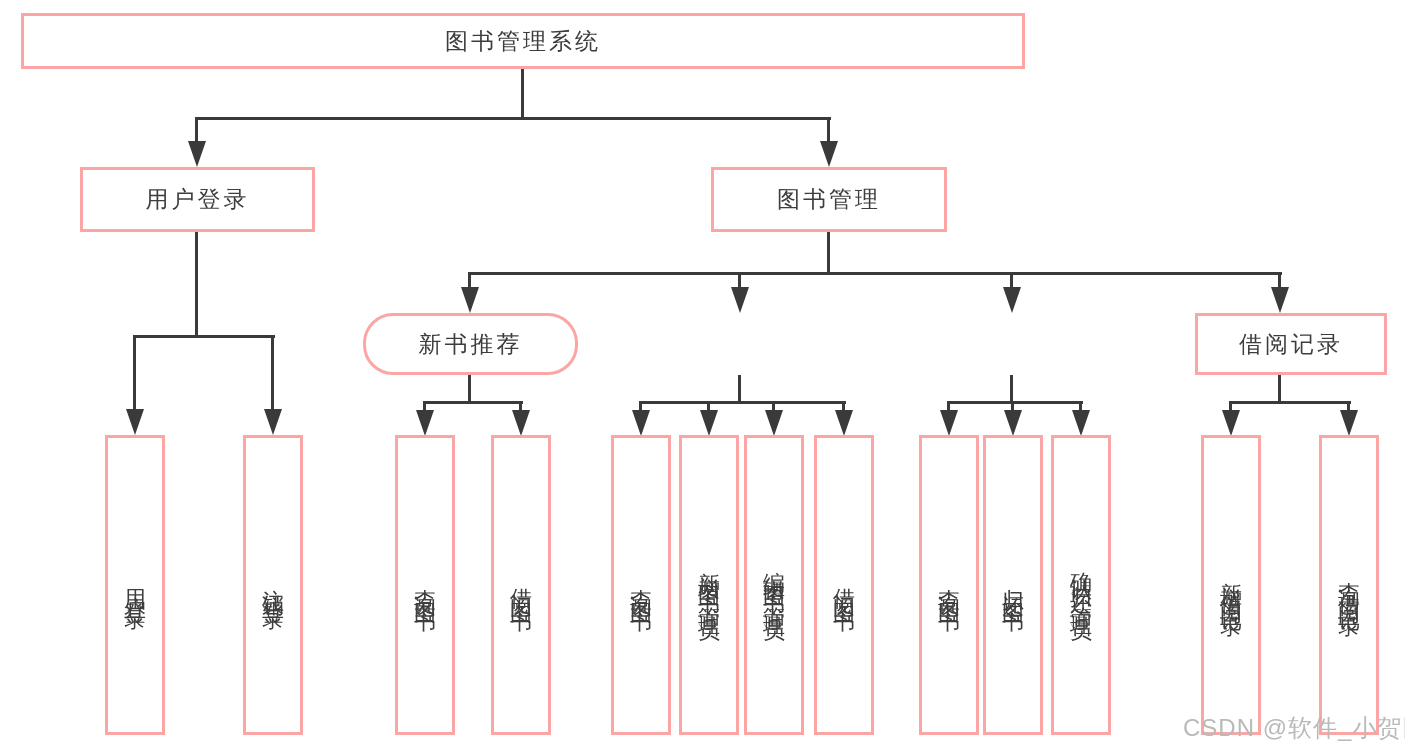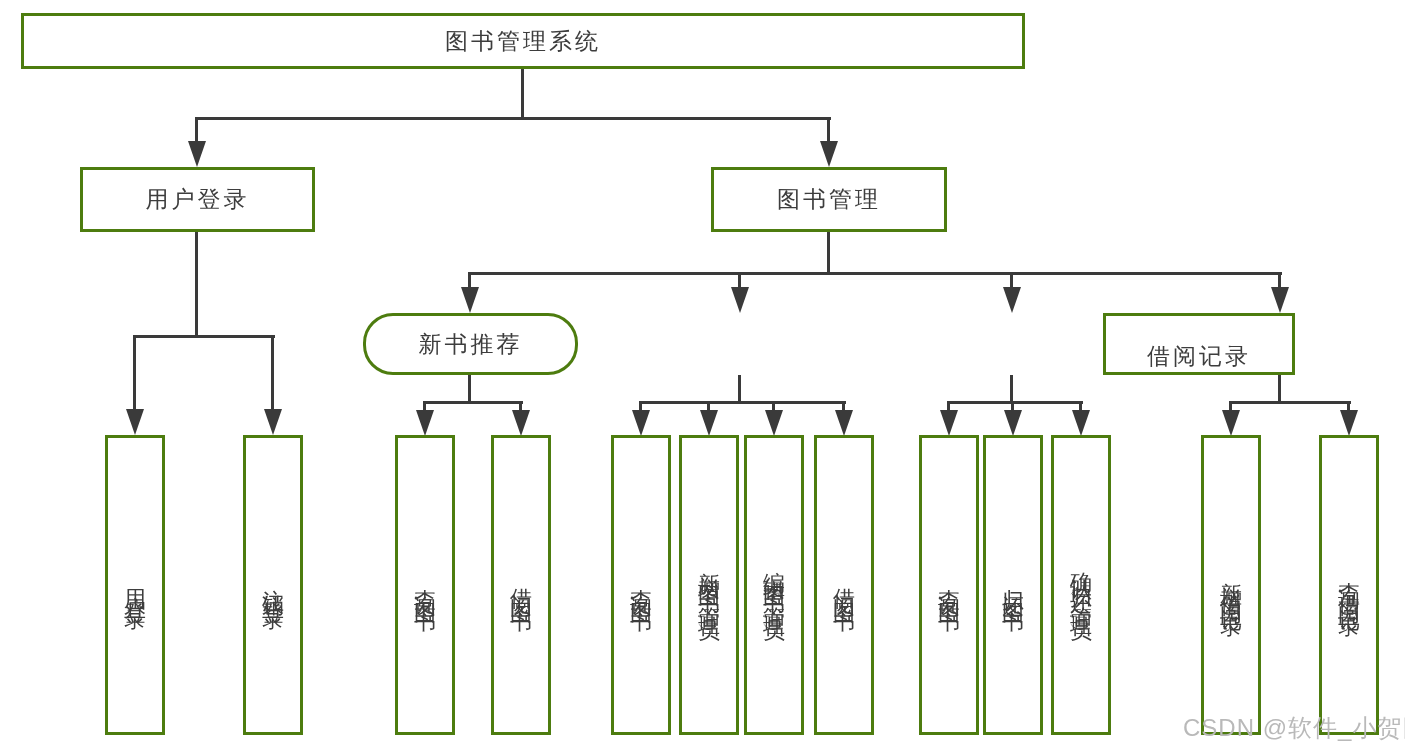--- a/index.html
+++ b/index.html
@@ -1,21 +1,21 @@
 <!DOCTYPE html>
 <html><head>
 <meta charset="utf-8">
 <style>
   html,body{margin:0;padding:0;background:#ffffff;}
   .canvas{
     position:relative;width:1405px;height:747px;background:#ffffff;overflow:hidden;
     font-family:"Liberation Sans","DejaVu Sans",sans-serif;
   }
   .box{
-    position:absolute;box-sizing:border-box;border:3px solid #4d7c0f;background:#ffffff;
+    position:absolute;box-sizing:border-box;border:3px solid #fca5a5;background:#ffffff;
     display:flex;align-items:center;justify-content:center;color:#3d3d3d;
   }
   .hlabel{font-size:23px;letter-spacing:3px;font-weight:400;}
   .vbox{
     writing-mode:vertical-rl;text-orientation:mixed;
     font-size:22px;letter-spacing:7px;line-height:1;
   }
   .lv{position:absolute;width:3px;background:#3a3a3a;}
   .lh{position:absolute;height:3px;background:#3a3a3a;}
   .arr{position:absolute;width:0;height:0;border-left:9px solid transparent;border-right:9px solid transparent;border-top:26px solid #3a3a3a;}
@@ -61,21 +61,21 @@
   <div class="lv" style="left:738px;top:272px;height:17px;"></div>
   <div class="arr" style="left:731px;top:287px;"></div>
   <div class="lv" style="left:1010px;top:272px;height:17px;"></div>
   <div class="arr" style="left:1003px;top:287px;"></div>
   <div class="lv" style="left:1278px;top:272px;height:17px;"></div>
   <div class="arr" style="left:1271px;top:287px;"></div>
 
   <div class="box hlabel" style="left:363px;top:313px;width:215px;height:62px;border-radius:30px;">
     <span>新书推荐</span>
   </div>
-  <div class="box hlabel" style="left:1103px;top:313px;width:192px;height:62px;align-items:flex-end;">
+  <div class="box hlabel" style="left:1195px;top:313px;width:192px;height:62px;">
     <span>借阅记录</span>
   </div>
 
   <div class="lv" style="left:468px;top:375px;height:29px;"></div>
   <div class="lh" style="left:423px;top:401px;width:100px;"></div>
   <div class="lv" style="left:423px;top:401px;height:11px;"></div>
   <div class="arr" style="left:416px;top:410px;"></div>
   <div class="lv" style="left:519px;top:401px;height:11px;"></div>
   <div class="arr" style="left:512px;top:410px;"></div>
 

